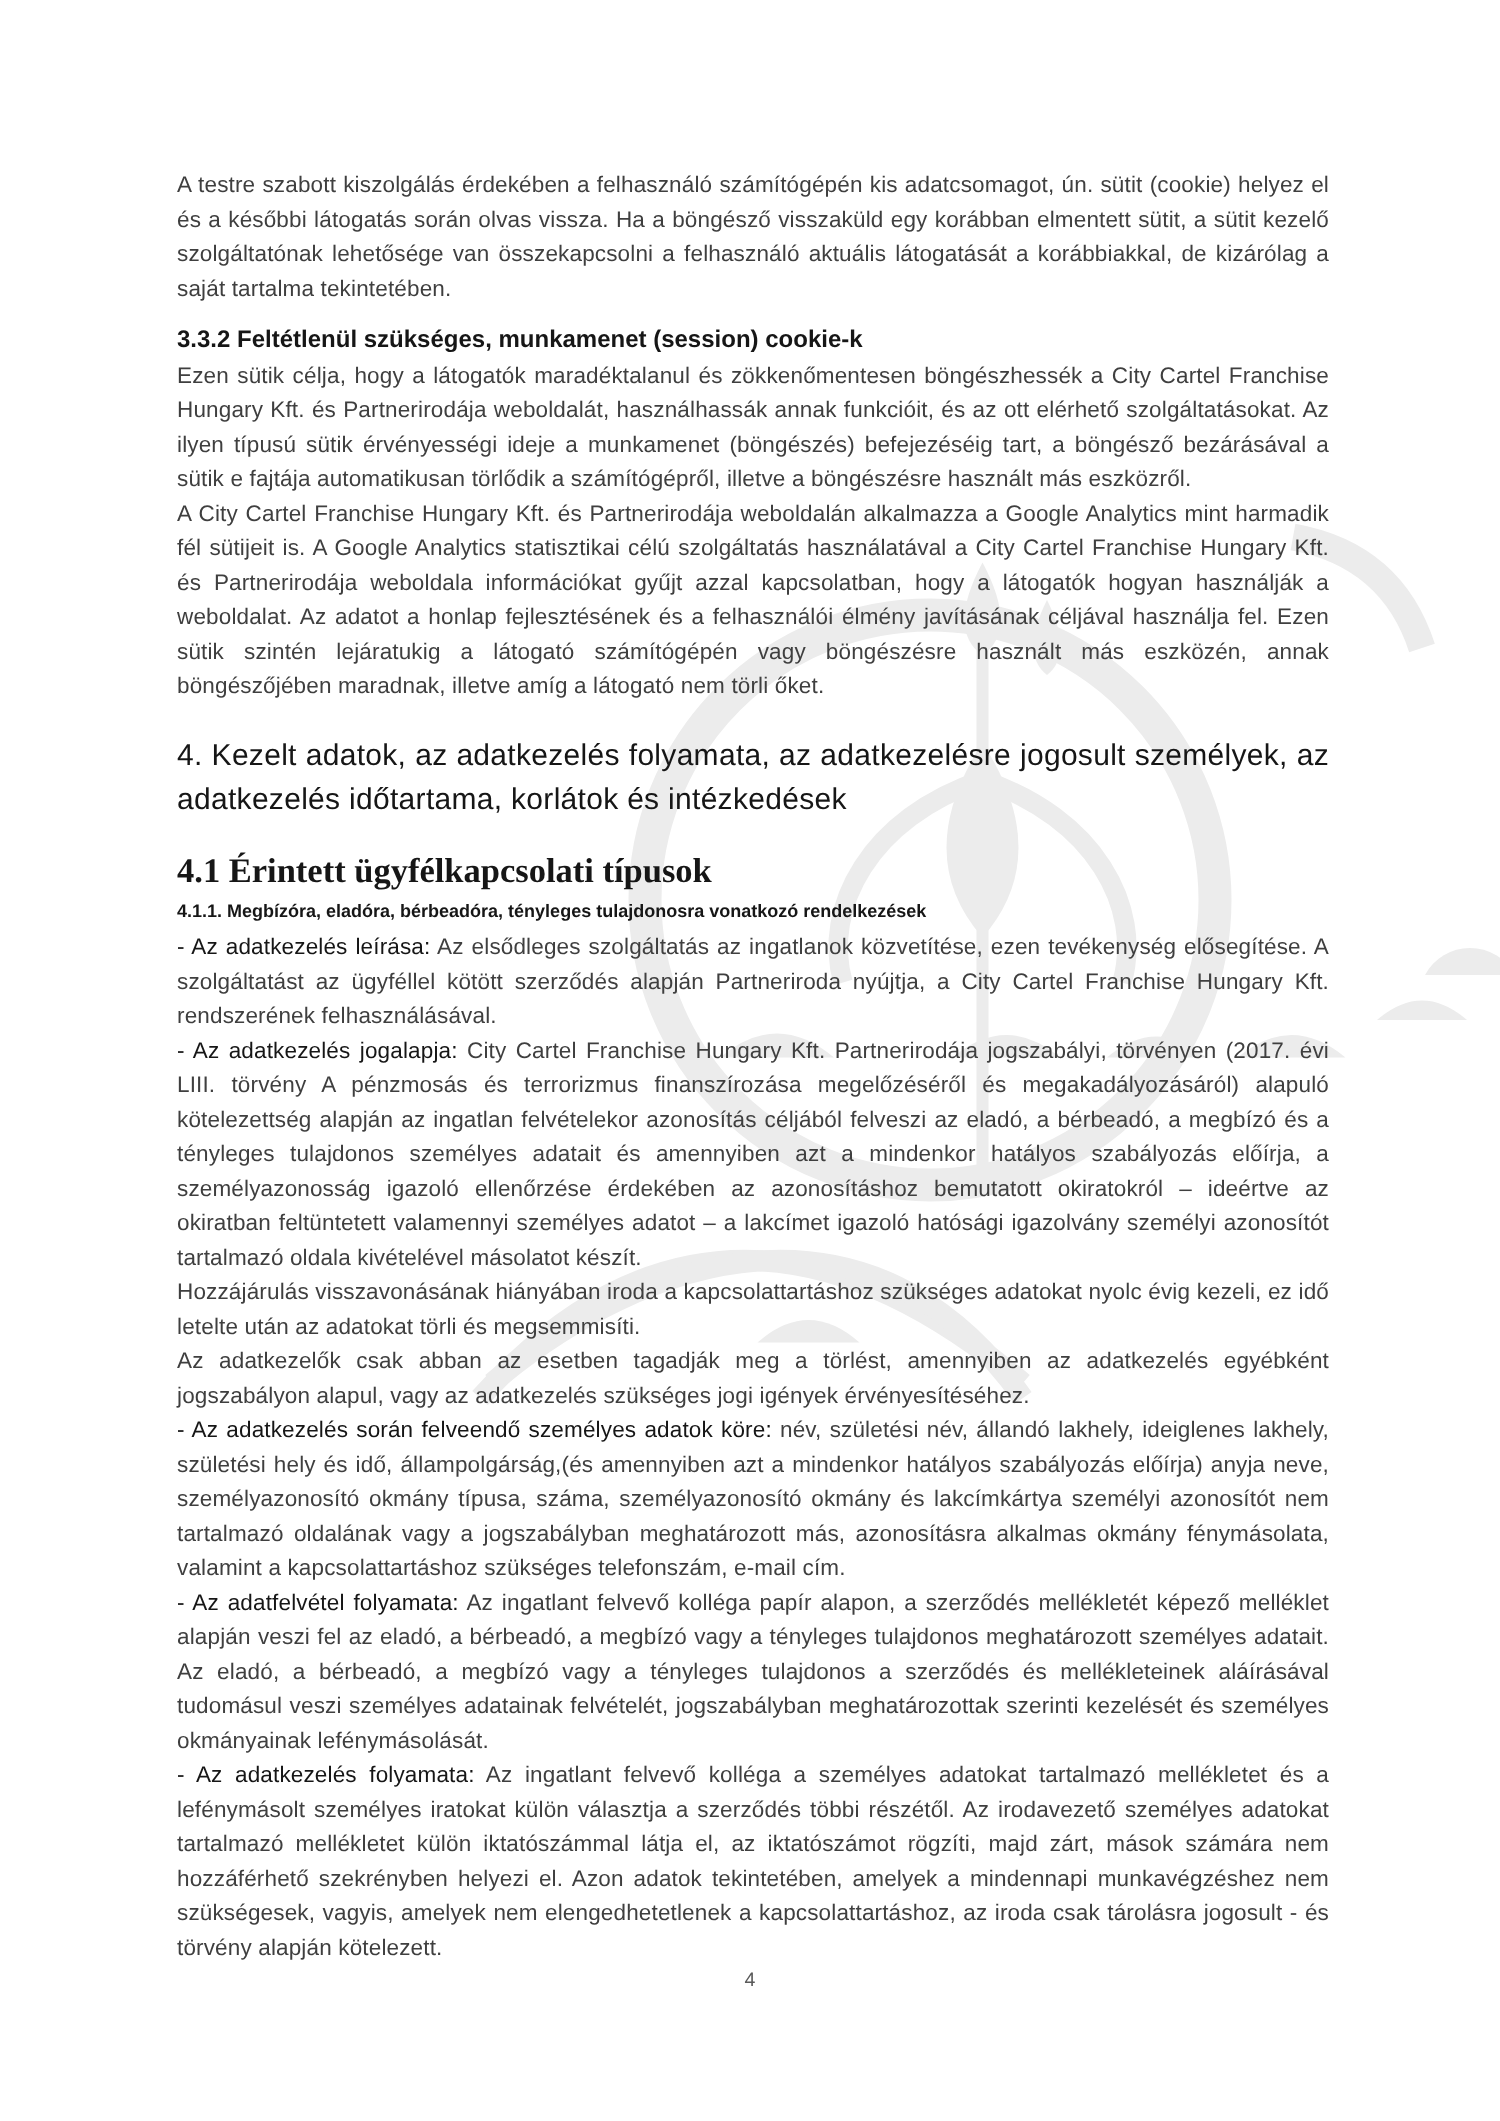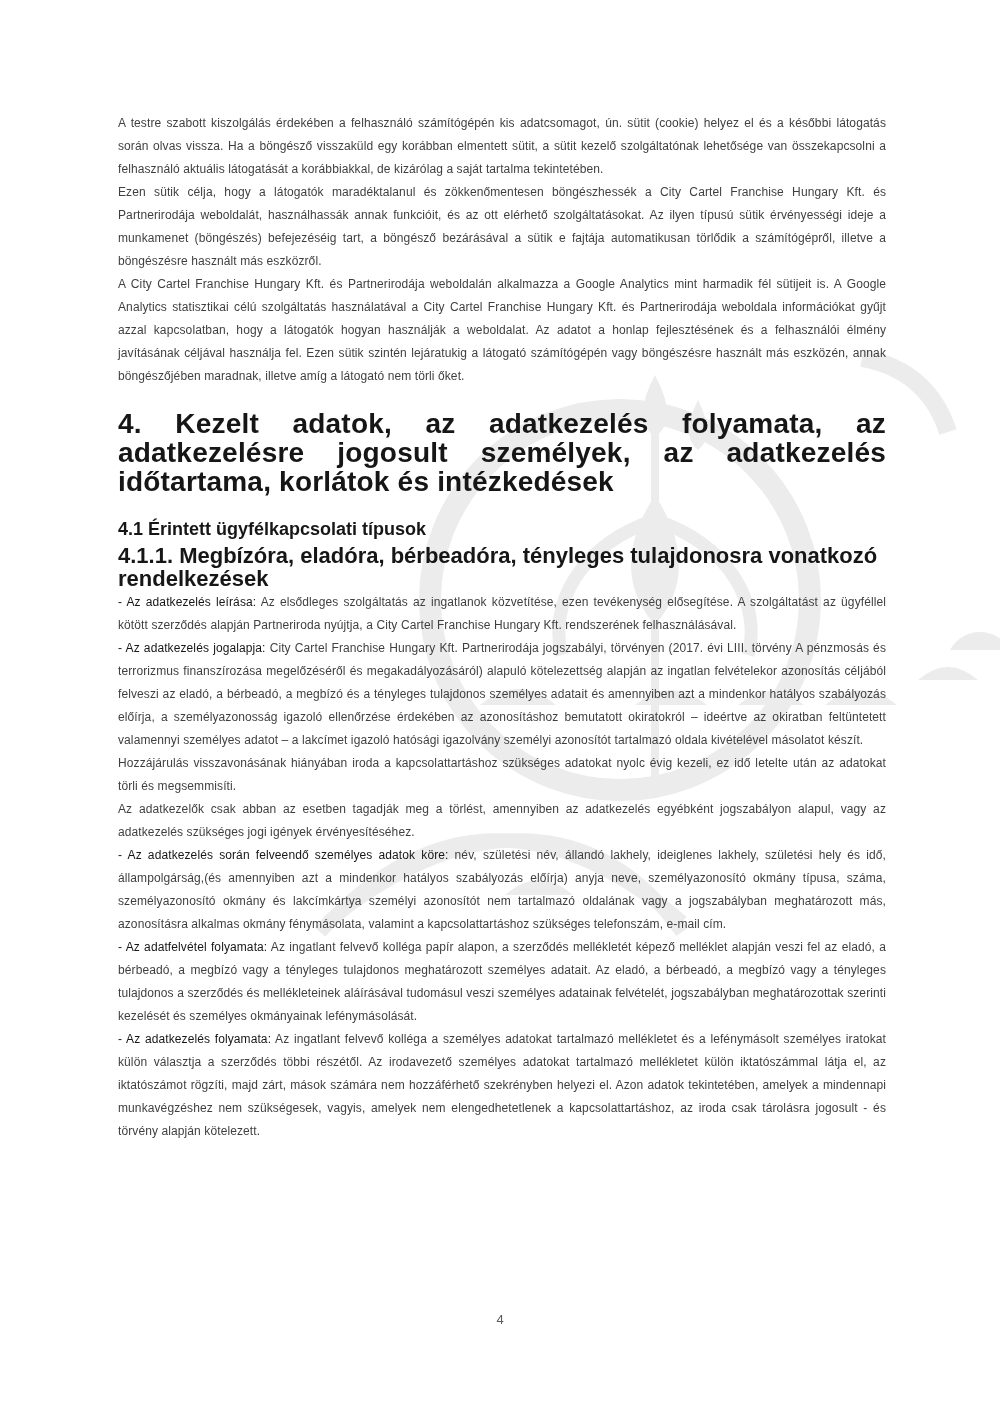--- a/index.html
+++ b/index.html
@@ -28,57 +28,58 @@
   }
   .content{
     position:absolute;
     left:118px;
     top:112px;
     width:768px;
     z-index:1;
   }
   p.body{
     margin:0;
-    font-size:12px;
+    font-size:15px;
     line-height:23px;
     color:var(--color-body);
     text-align:justify;
     letter-spacing:.1px;
   }
   p.body strong{
     color:var(--color-heading);
     font-weight:normal;
   }
   .sp-after{margin-bottom:11px;}
   h3.h3{
     margin:11px 0 1px 0;
     font-size:16px;
     line-height:23px;
     color:var(--color-heading);
     font-weight:bold;
   }
   h1.h1{
     margin:21px 0 21px 0;
-    font-size:28px;
+    font-size:20px;
     line-height:29px;
     color:var(--color-heading);
-    font-weight:bold;
+    font-weight:normal;
     text-align:justify;
     letter-spacing:.2px;
   }
   h2.h2{
     margin:0 0 3px 0;
-    font-size:18px;
+    font-size:23px;
     line-height:24px;
     color:var(--color-heading);
     font-weight:bold;
+    font-family:Liberation Serif, serif;
   }
   h3.h411{
     margin:0 0 1px 0;
-    font-size:22px;
+    font-size:12px;
     line-height:23px;
     color:var(--color-heading);
     font-weight:bold;
   }
   .page-number{
     position:absolute;
     top:1312px;
     left:0;
     width:100%;
     text-align:center;
@@ -113,20 +114,21 @@
       <path d="M668 360 q 30 -26 60 0 z"></path>
       <path d="M255 575 q 34 -30 68 0 z"></path>
       <path d="M700 330 a 34 34 0 0 1 60 0 z"></path>
     </g>
   </svg>
 
   <div class="content">
 
     <p class="body sp-after">A testre szabott kiszolgálás érdekében a felhasználó számítógépén kis adatcsomagot, ún. sütit (cookie) helyez el és a későbbi látogatás során olvas vissza. Ha a böngésző visszaküld egy korábban elmentett sütit, a sütit kezelő szolgáltatónak lehetősége van összekapcsolni a felhasználó aktuális látogatását a korábbiakkal, de kizárólag a saját tartalma tekintetében.</p>
 
+    <h3 class="h3">3.3.2 Feltétlenül szükséges, munkamenet (session) cookie-k</h3>
     <p class="body">Ezen sütik célja, hogy a látogatók maradéktalanul és zökkenőmentesen böngészhessék a City Cartel Franchise Hungary Kft. és Partnerirodája weboldalát, használhassák annak funkcióit, és az ott elérhető szolgáltatásokat. Az ilyen típusú sütik érvényességi ideje a munkamenet (böngészés) befejezéséig tart, a böngésző bezárásával a sütik e fajtája automatikusan törlődik a számítógépről, illetve a böngészésre használt más eszközről.</p>
 
     <p class="body">A City Cartel Franchise Hungary Kft. és Partnerirodája weboldalán alkalmazza a Google Analytics mint harmadik fél sütijeit is. A Google Analytics statisztikai célú szolgáltatás használatával a City Cartel Franchise Hungary Kft. és Partnerirodája weboldala információkat gyűjt azzal kapcsolatban, hogy a látogatók hogyan használják a weboldalat. Az adatot a honlap fejlesztésének és a felhasználói élmény javításának céljával használja fel. Ezen sütik szintén lejáratukig a látogató számítógépén vagy böngészésre használt más eszközén, annak böngészőjében maradnak, illetve amíg a látogató nem törli őket.</p>
 
     <h1 class="h1">4. Kezelt adatok, az adatkezelés folyamata, az adatkezelésre jogosult személyek, az adatkezelés időtartama, korlátok és intézkedések</h1>
 
     <h2 class="h2">4.1 Érintett ügyfélkapcsolati típusok</h2>
     <h3 class="h411">4.1.1.  Megbízóra, eladóra, bérbeadóra, tényleges tulajdonosra vonatkozó rendelkezések</h3>
 
     <p class="body"><strong>- Az adatkezelés leírása:</strong><span> Az elsődleges szolgáltatás az ingatlanok közvetítése, ezen tevékenység elősegítése. A szolgáltatást az ügyféllel kötött szerződés alapján Partneriroda nyújtja, a City Cartel Franchise Hungary Kft. rendszerének felhasználásával.</span></p>

